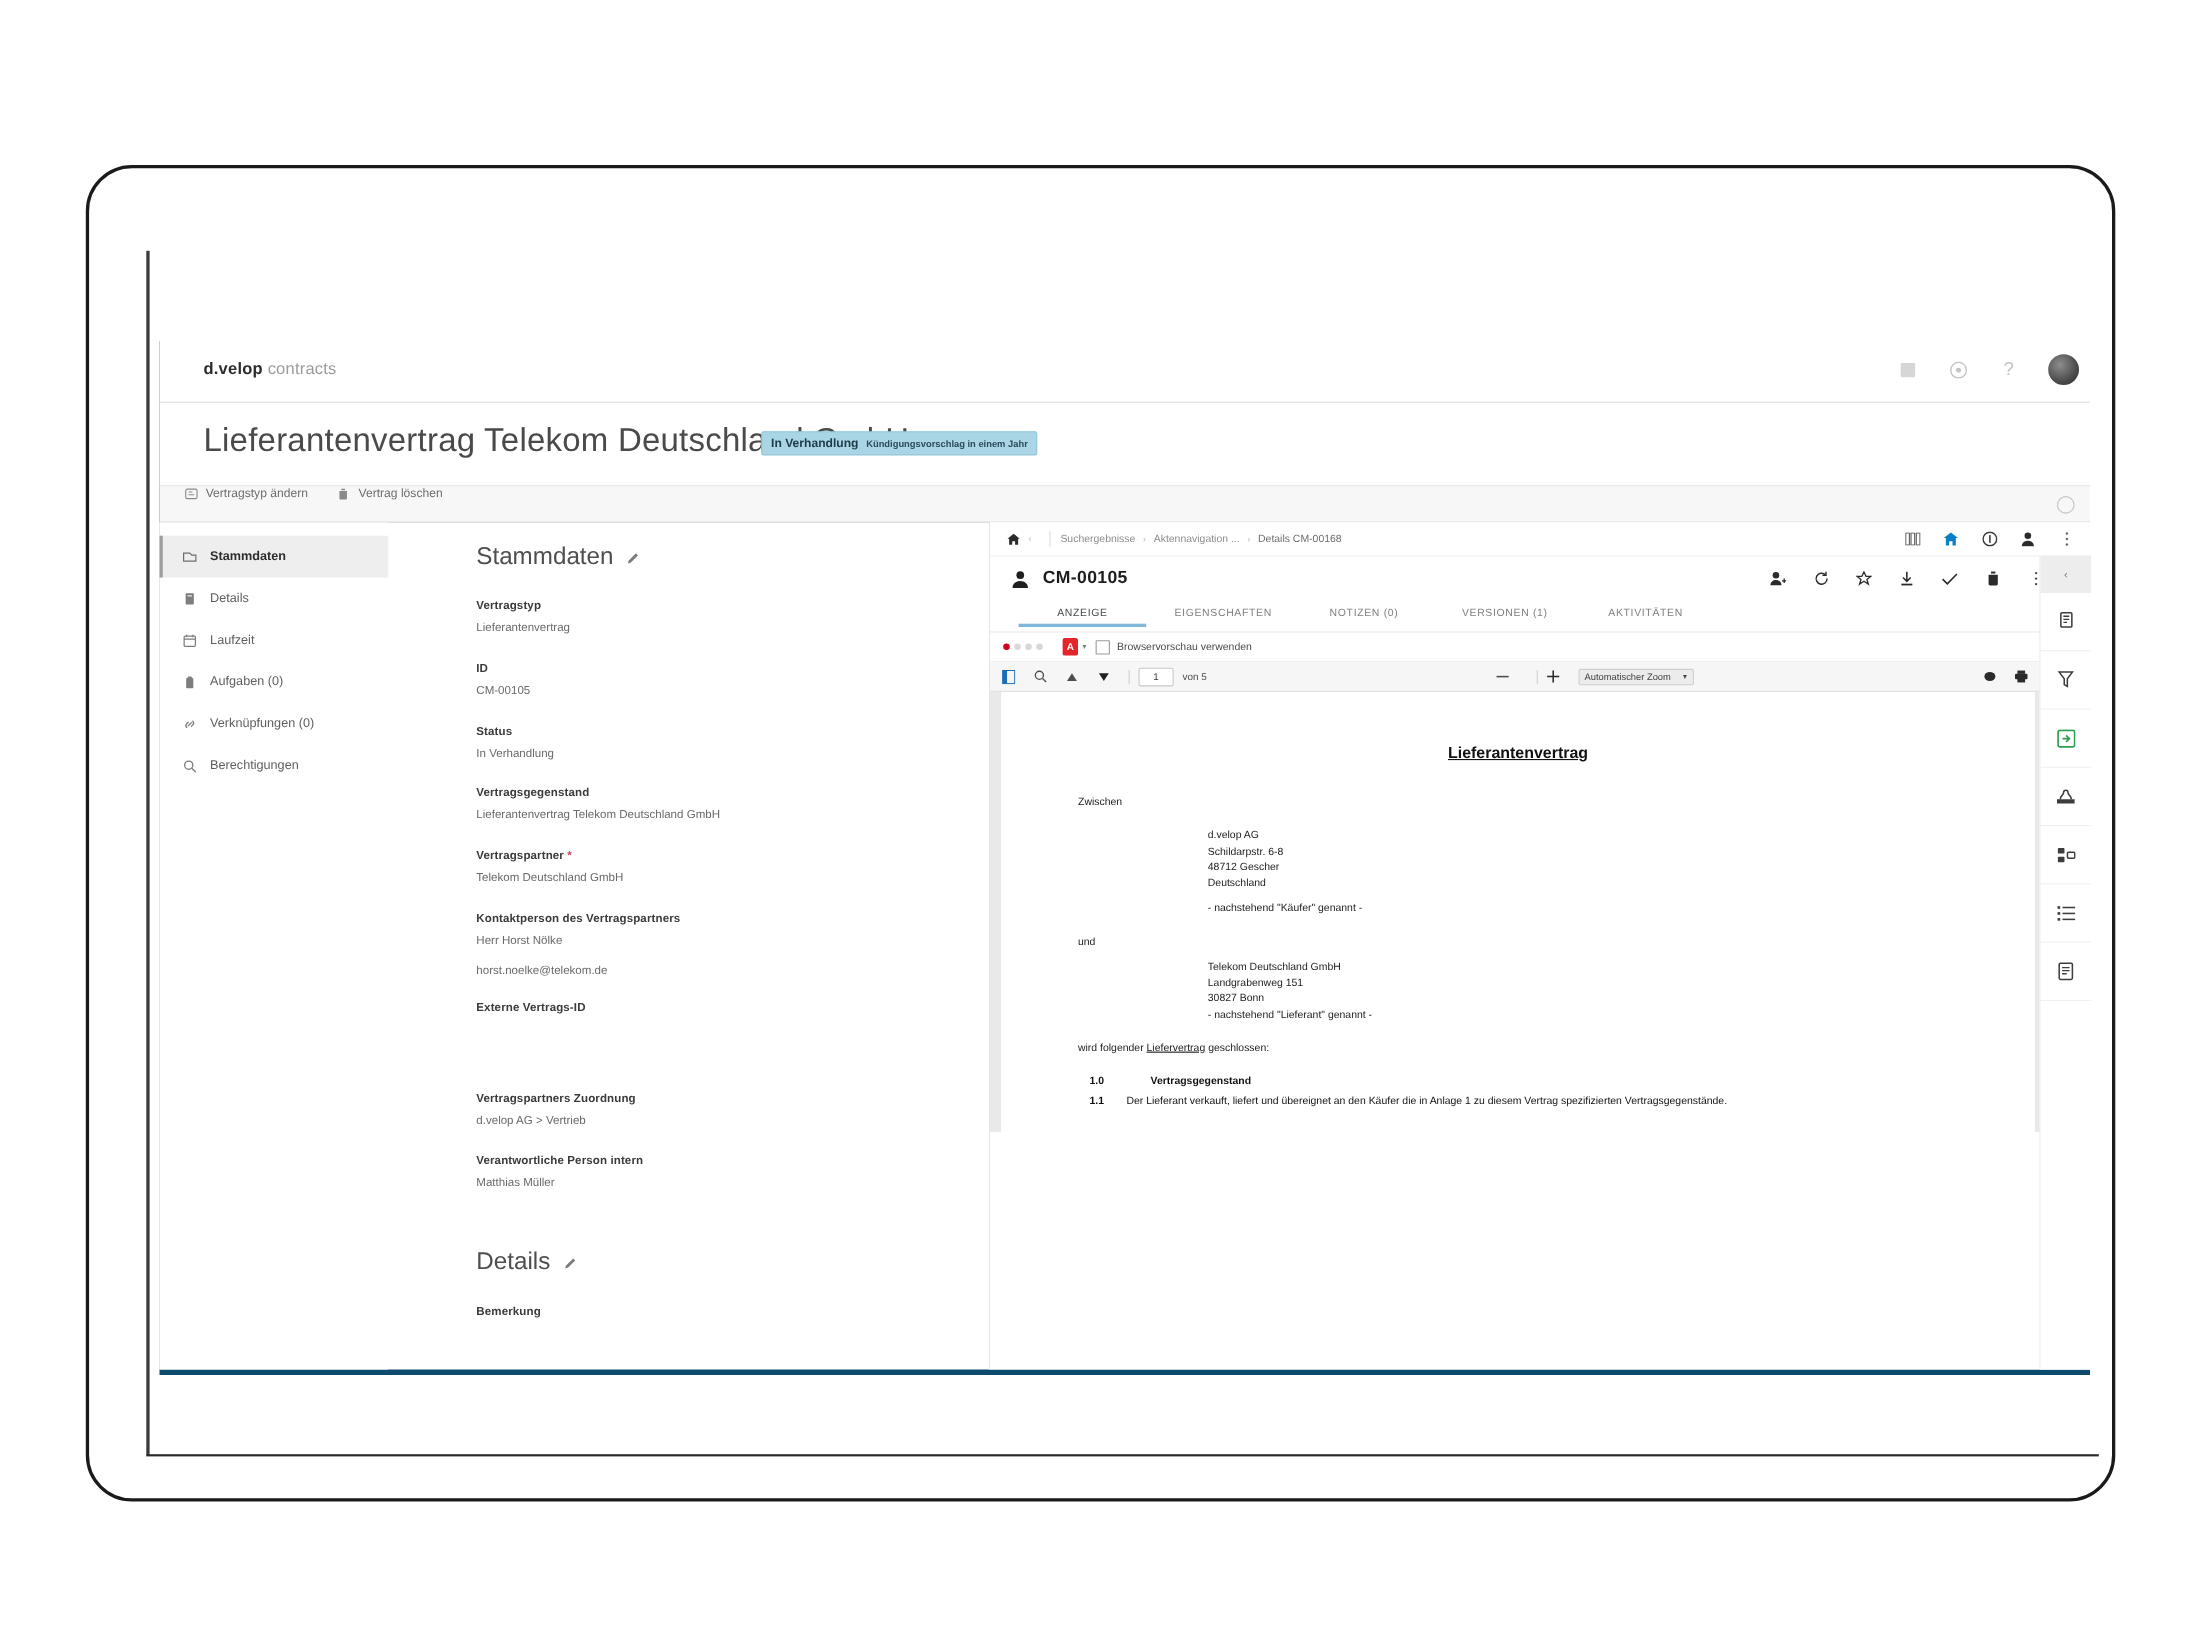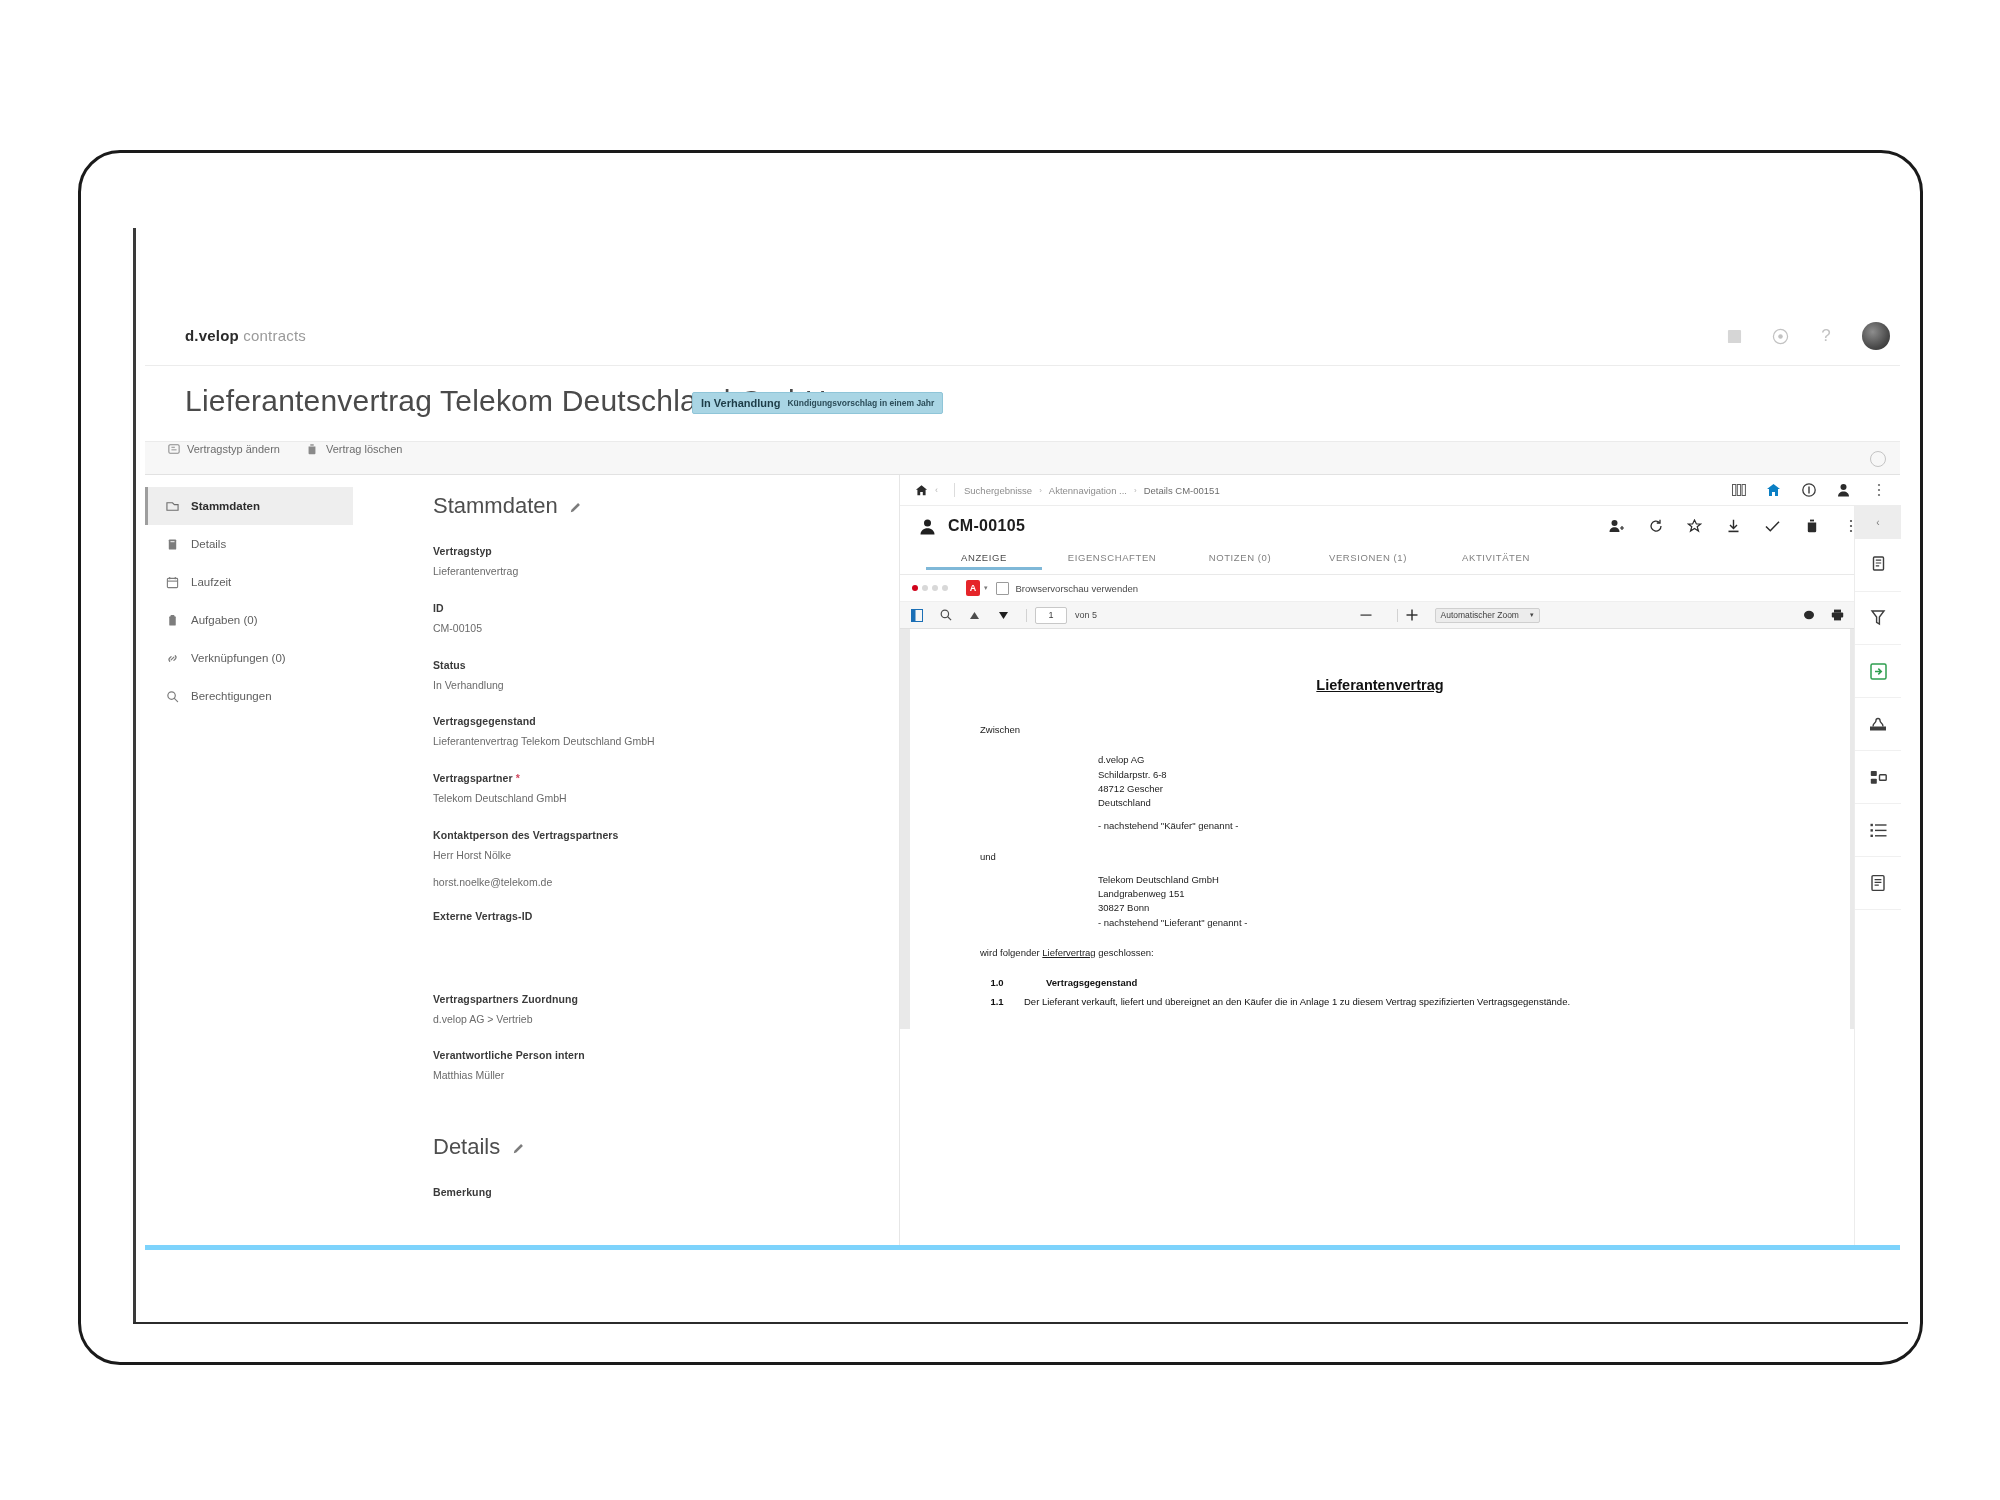--- a/index.html
+++ b/index.html
@@ -16,21 +16,21 @@
     border:3px solid #1a1a1a;border-radius:42px;background:#fff;box-sizing:border-box;
   }
   #viewport-left-rule{
     position:absolute;left:133px;top:228px;width:3px;height:1095px;background:#3a3a3a;
   }
   #viewport-bottom-rule{
     position:absolute;left:133px;top:1322px;width:1775px;height:2px;background:#2b2b2b;
   }
 
   
-  .app{position:absolute;left:145px;top:310px;width:1755px;height:940px;background:#7dd3fc;}
+  .app{position:absolute;left:145px;top:310px;width:1755px;height:940px;background:#0c4a6e;}
 
   .topbar{
     position:relative;height:55px;border-bottom:1px solid #ececec;background:#fff;
   }
   .brand{
     position:absolute;left:40px;top:17px;font-size:15px;color:#9a9a9a;letter-spacing:.2px;
   }
   .brand b{color:#2b2b2b;font-weight:700;}
   .topbar-icons{position:absolute;right:10px;top:12px;display:flex;align-items:center;gap:26px;}
   .ti{width:20px;height:20px;display:flex;align-items:center;justify-content:center;color:#b9b9b9;}
@@ -414,21 +414,21 @@
           <svg width="13" height="13" viewBox="0 0 14 14">
               <path d="M7 1.4L1 6.2h1.6V12h3V8.6h2.8V12h3V6.2H13L7 1.4z" fill="#2b2b2b"></path>
             </svg>
         </span>
         <span class="crumb-caret">‹</span>
         <span class="crumb-sep"></span>
         <span class="crumb">Suchergebnisse</span>
         <span class="crumb-arrow">›</span>
         <span class="crumb">Aktennavigation ...</span>
         <span class="crumb-arrow">›</span>
-        <span class="crumb cur">Details CM-00151</span>
+        <span class="crumb cur">Details CM-00168</span>
         <span class="crumb-icons">
           <span class="ci">
             <svg width="14" height="12" viewBox="0 0 14 12">
                 <rect x="0.5" y="0.5" width="3.3" height="11" fill="none" stroke="#5a5a5a" stroke-width="1"></rect>
                 <rect x="5.3" y="0.5" width="3.3" height="11" fill="none" stroke="#5a5a5a" stroke-width="1"></rect>
                 <rect x="10.1" y="0.5" width="3.3" height="11" fill="none" stroke="#5a5a5a" stroke-width="1"></rect>
               </svg>
           </span>
           <span class="ci blue">
             <svg width="15" height="14" viewBox="0 0 15 14">

